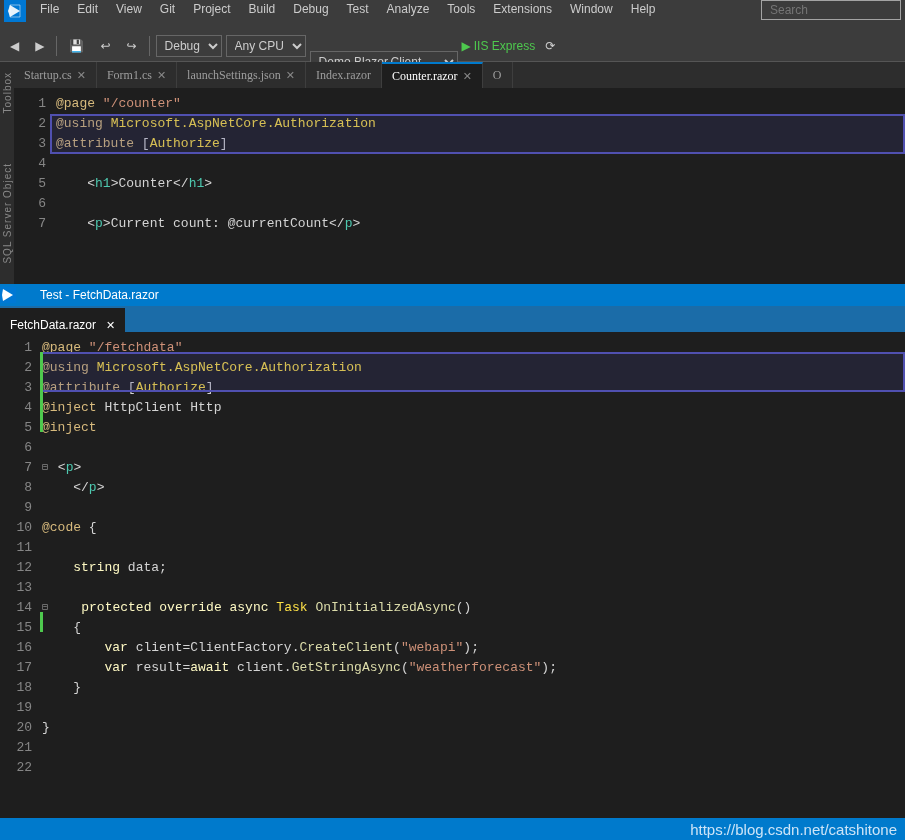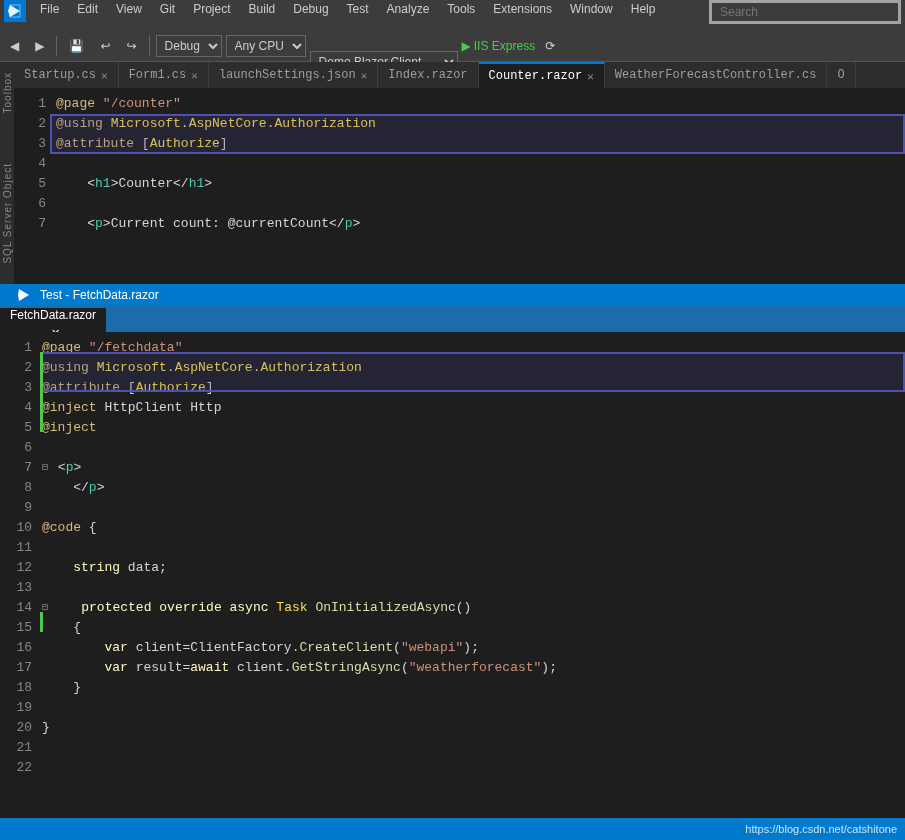--- a/index.html
+++ b/index.html
@@ -24,25 +24,25 @@
     .menu-item {
       color: #cccccc;
       padding: 2px 8px;
       font-size: 12px;
       cursor: pointer;
       font-family: 'Segoe UI', sans-serif;
     }
     .menu-search {
       margin-left: auto;
       background: #3c3c3c;
-      border: 3px solid #a3a3a3;
+      border: 1px solid #a3a3a3;
       color: #f97316;
       padding: 2px 8px;
       font-size: 12px;
-      width: 192px;
+      width: 140px;
       font-family: 'Segoe UI', sans-serif;
     }
 
     
     .toolbar {
       background: #3c3c3c;
       height: 32px;
       display: flex;
       align-items: center;
       padding: 0 4px;
@@ -90,67 +90,66 @@
     .tab {
       display: flex; align-items: center;
       padding: 0 10px;
       height: 26px;
       font-size: 12px;
       color: #9d9d9d;
       background: #2d2d2d;
       border-right: 1px solid #3e3e3e;
       cursor: pointer;
       gap: 5px;
-      font-family: Liberation Mono, monospace;
+      font-family: Liberation Serif, serif;
       white-space: nowrap;
     }
     .tab.active {
       background: #1e1e1e;
       color: #ffffff;
       border-top: 2px solid #007acc;
     }
     .tab-close {
       font-size: 11px; color: #888; cursor: pointer;
     }
 
     
     .window-title-lower {
       background: #007acc;
       height: 22px;
       display: flex; align-items: center;
-      padding: 0 16px;
+      padding: 0 0;
       font-size: 12px;
       color: #ffffff;
       font-family: 'Segoe UI', sans-serif;
-      gap: 8px;
+      gap: 24px;
     }
     .vs-icon {
       width: 16px; height: 16px;
       background: #0078d4;
       display: flex; align-items: center; justify-content: center;
       font-size: 10px; color: white;
     }
 
     
     .tabs-bar-lower {
       background: #1b6ca8;
       display: flex;
       align-items: flex-end;
       height: 26px;
     }
     .tab-lower {
-      display: flex; align-items: center;
+      display: flex; align-items: flex-end;
       padding: 0 10px;
       height: 24px;
       font-size: 12px;
       color: #cce4f7;
       cursor: pointer;
       gap: 5px;
       font-family: 'Segoe UI', sans-serif;
-      flex-direction: column;
     }
     .tab-lower.active {
       background: #1e1e1e;
       color: #ffffff;
     }
 
     
     .code-area {
       background: #1e1e1e;
       flex: 1;
@@ -205,21 +204,21 @@
       background: #007acc;
       display: flex; align-items: center;
       padding: 0 8px;
       font-size: 12px;
       color: #fff;
       font-family: 'Segoe UI', sans-serif;
       z-index: 100;
     }
     .status-right {
       margin-left: auto;
-      font-size: 11px;
+      font-size: 15px;
       color: #cce4f7;
     }
   </style>
 </head>
 <body>
 
 <div class="menu-bar">
   <div class="menu-logo">
     <svg width="16" height="16" viewBox="0 0 16 16">
       <polygon points="3,2 13,8 3,14 1,8" fill="white" opacity="0.9"></polygon>
@@ -285,23 +284,20 @@
     <div class="tab">
       <span>launchSettings.json</span>
       <span class="tab-close">✕</span>
     </div>
     <div class="tab">
       <span>Index.razor</span>
     </div>
     <div class="tab active">
       <span>Counter.razor</span>
       <span class="tab-close">✕</span>
-    </div>
-    <div class="tab">
-      <span>WeatherForecastController.cs</span>
     </div>
     <div class="tab">
       <span>O</span>
     </div>
   </div>
 
   <div class="code-area" style="margin-left:14px; height:196px; position:relative;">
 
     <div style="position:absolute; left:36px; right:0; top:26px; height:40px; border:2px solid #5050b0; background:rgba(60,60,140,0.2); pointer-events:none; z-index:5;"></div>
     <div class="line-numbers">

